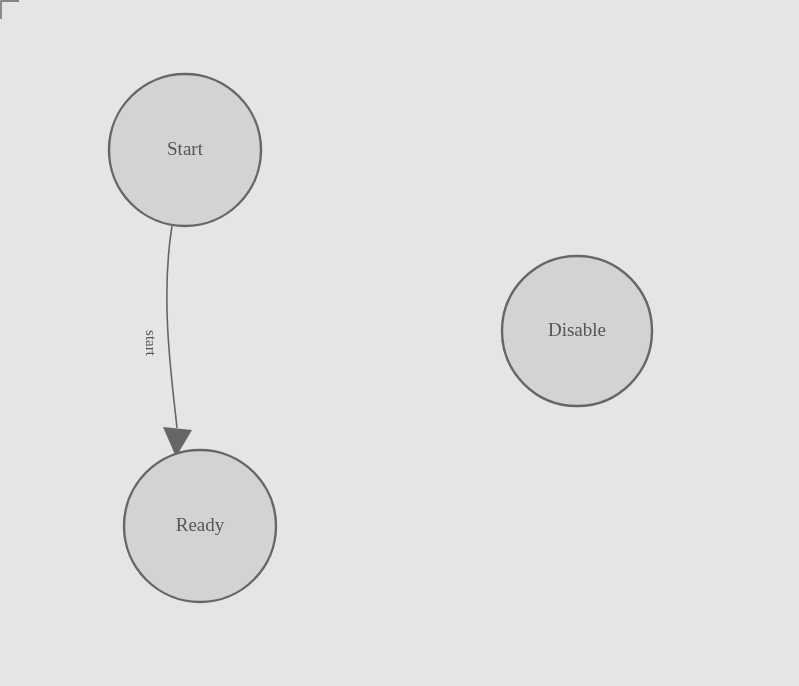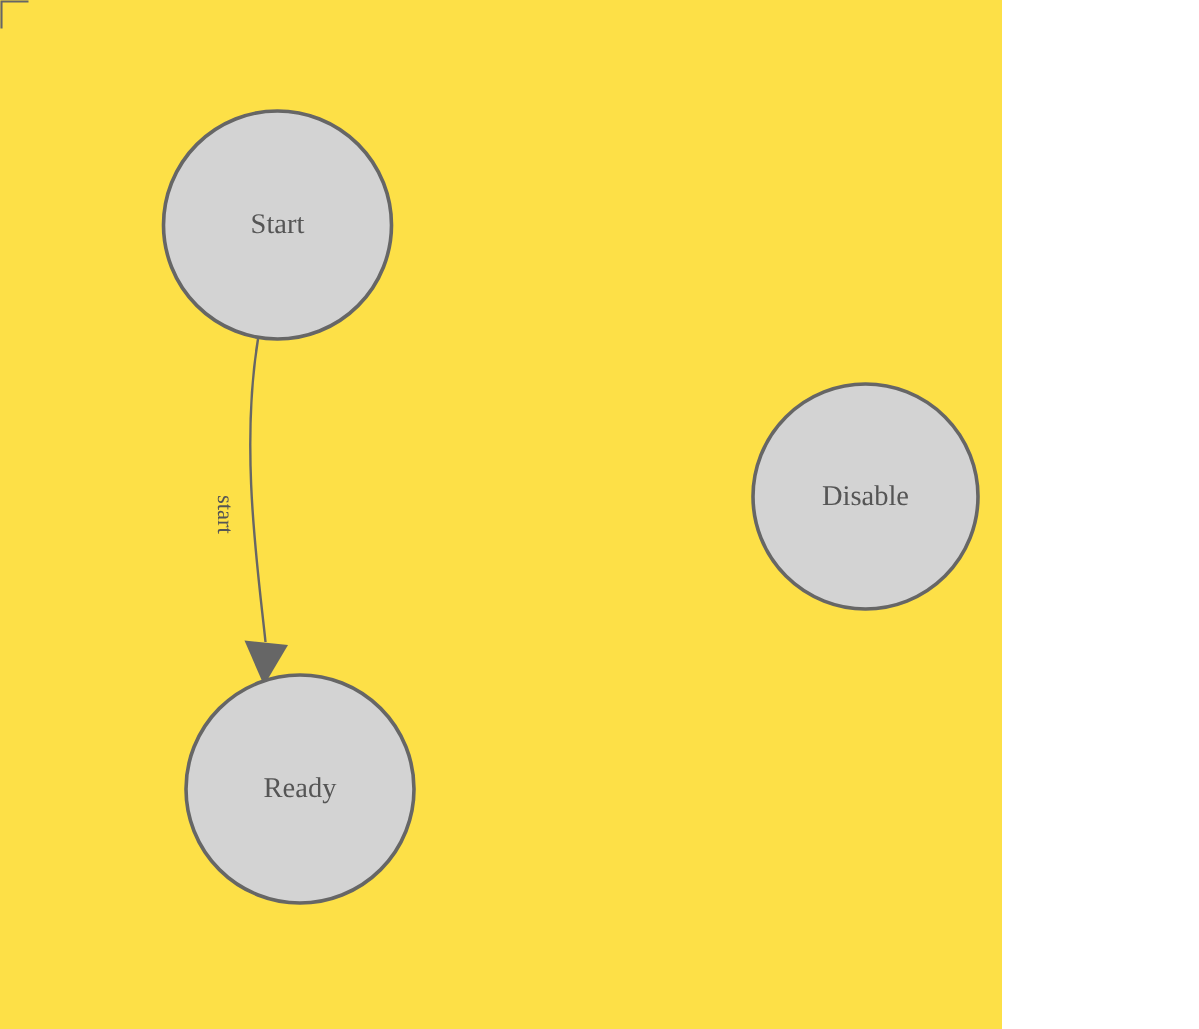--- a/index.html
+++ b/index.html
@@ -6,23 +6,23 @@
   html, body {
     margin: 0;
     padding: 0;
     background: #ffffff;
   }
   body {
     font-family: "Liberation Serif", "DejaVu Serif", serif;
   }
   #canvas {
     position: relative;
-    width: 668px;
+    width: 799px;
     height: 686px;
-    background: #fde047;
+    background: #e5e5e5;
     overflow: hidden;
   }
   #diagram-svg {
     position: absolute;
     left: 0;
     top: 0;
     width: 799px;
     height: 686px;
     display: block;
   }

